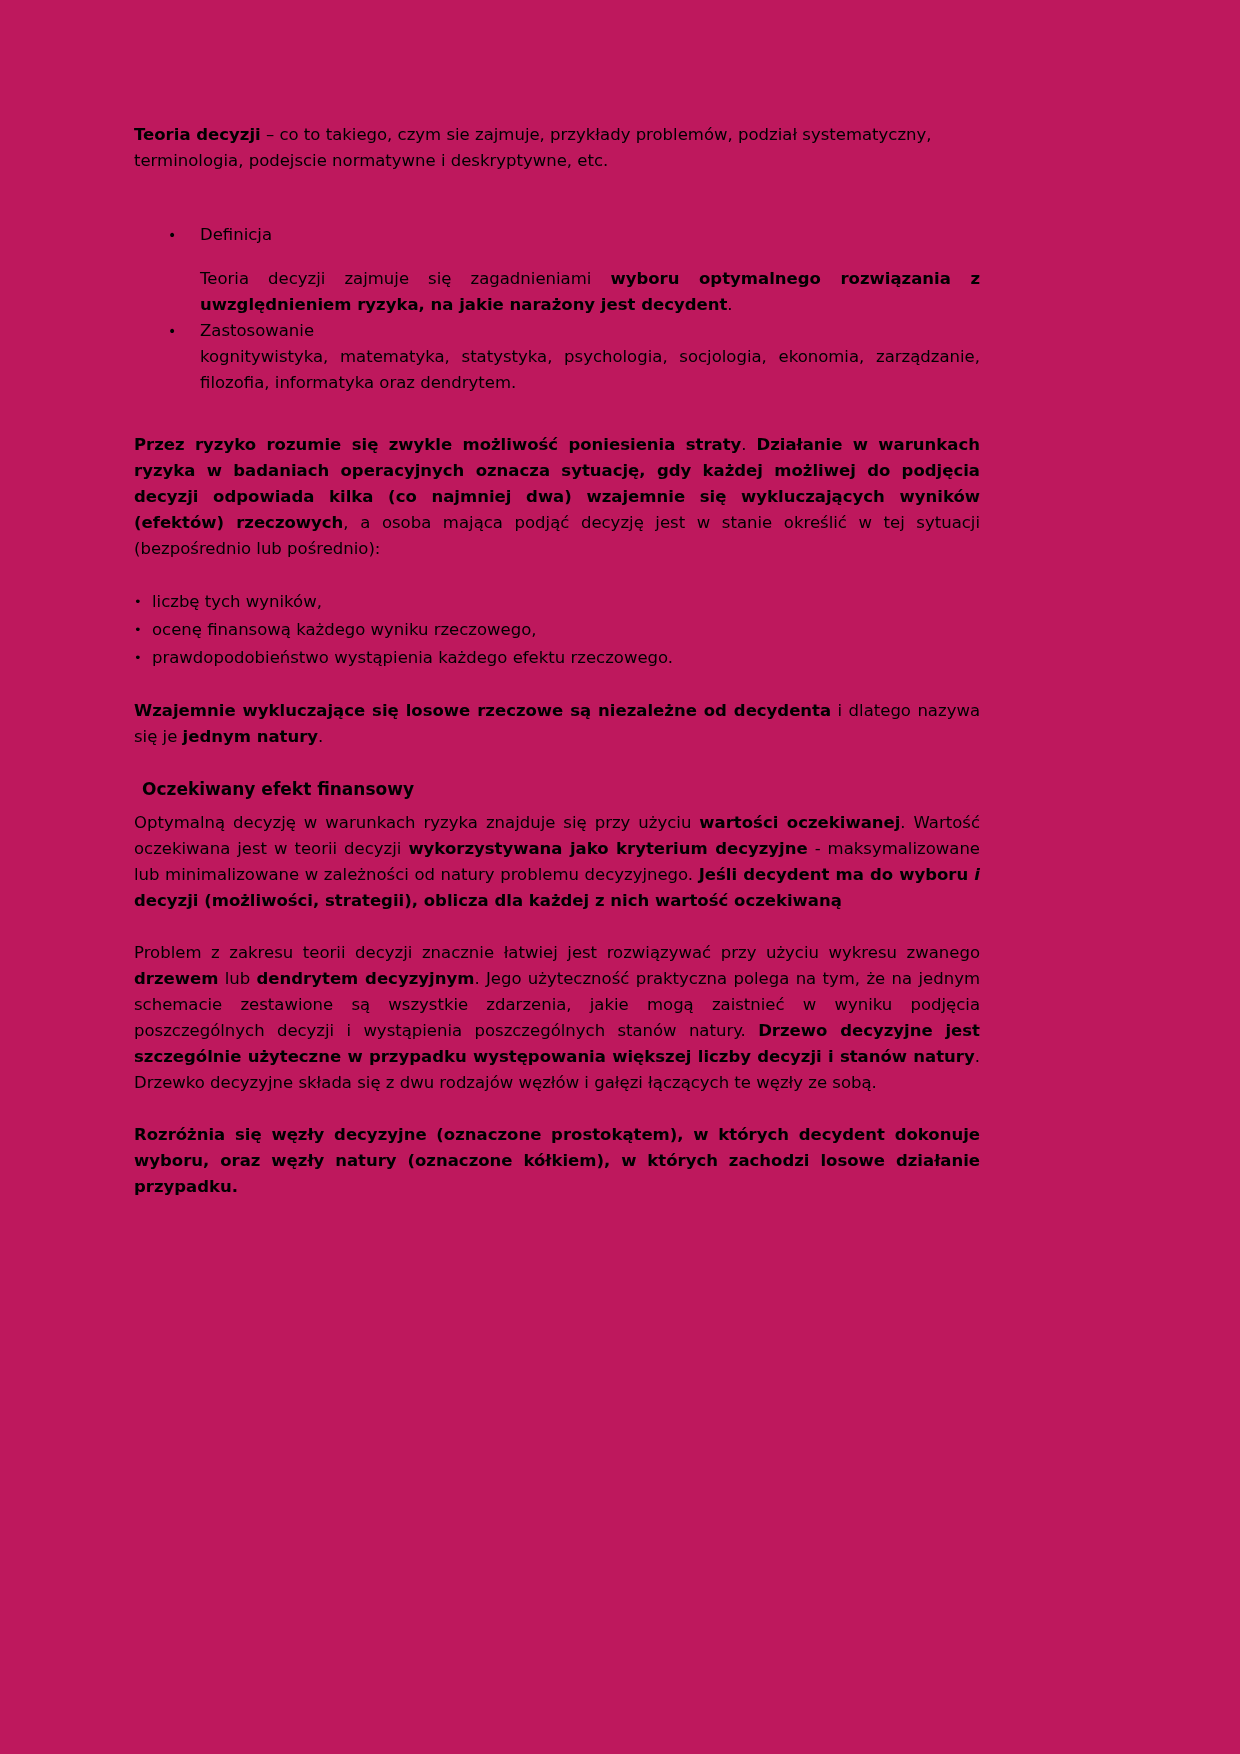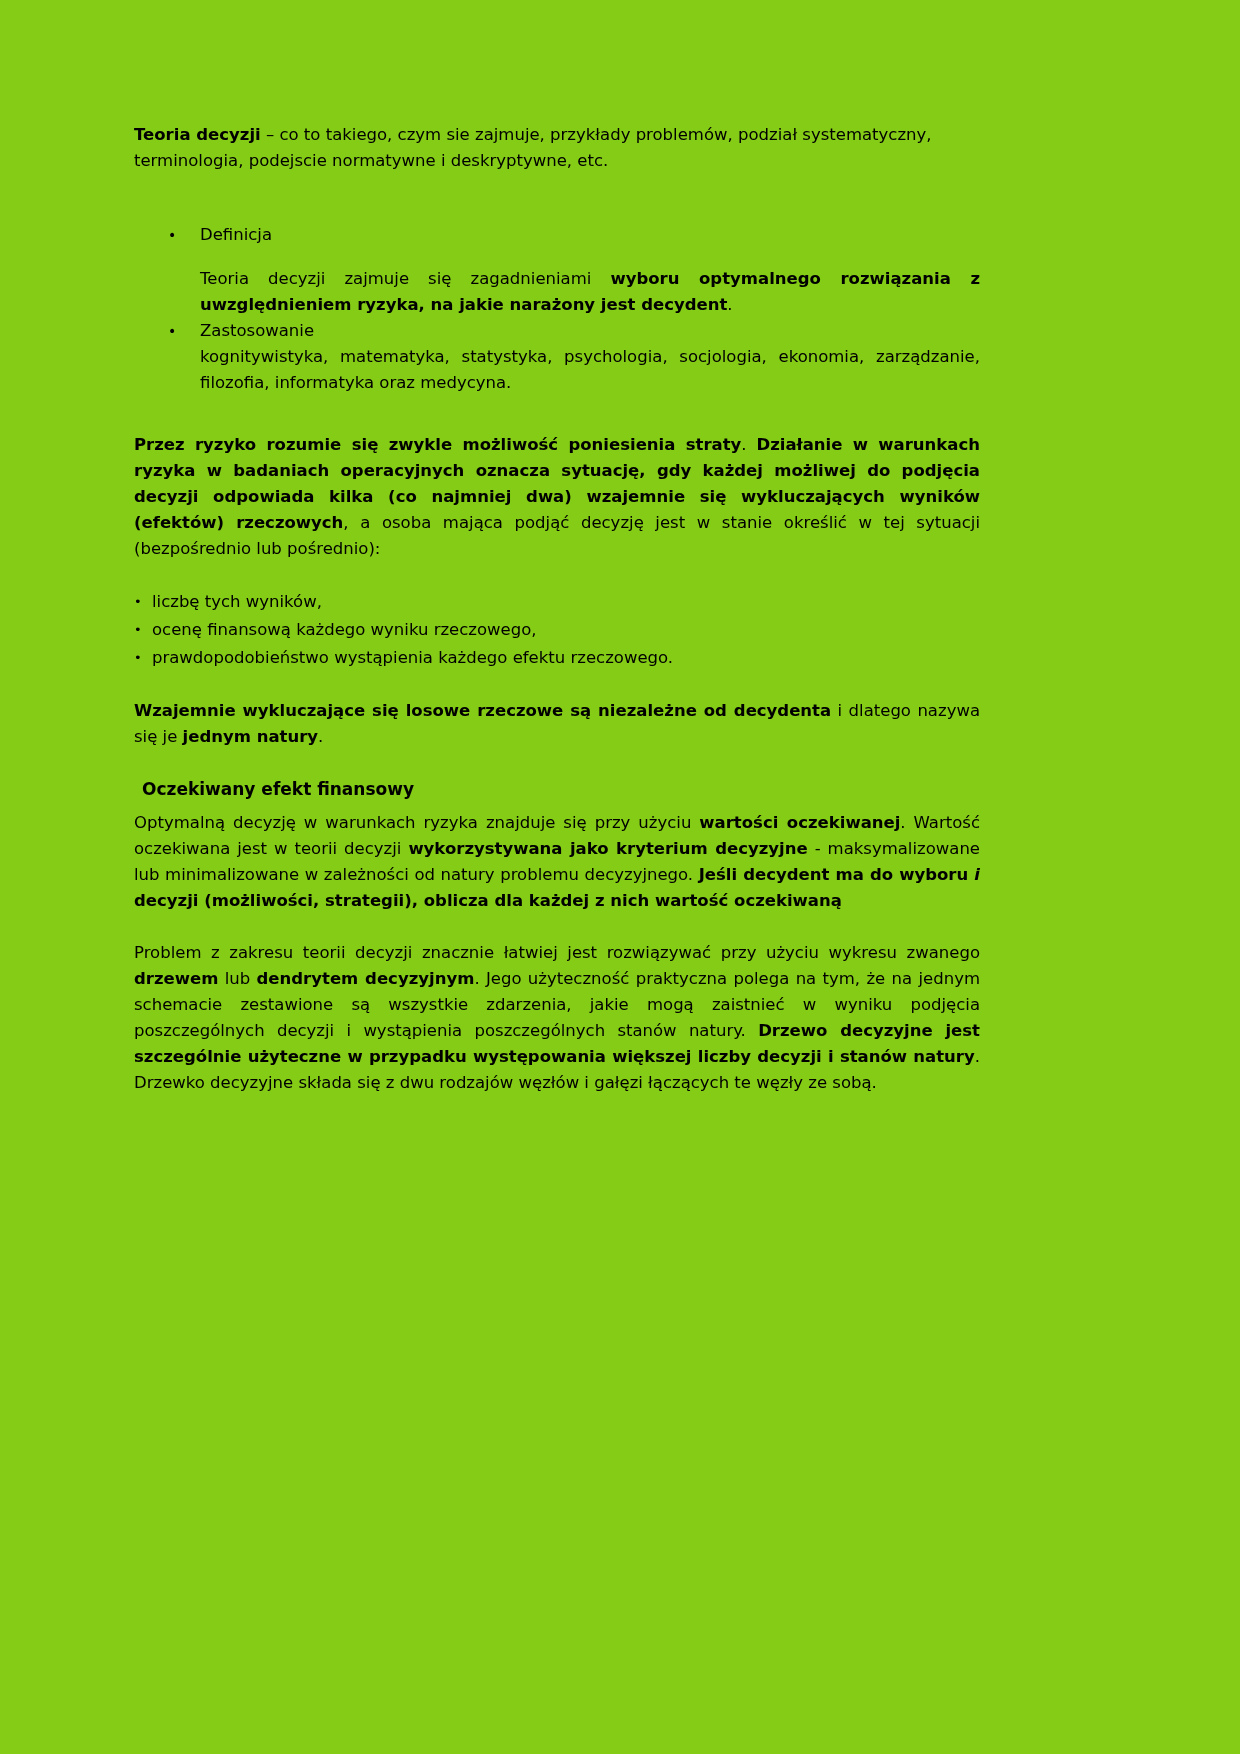--- a/index.html
+++ b/index.html
@@ -1,21 +1,21 @@
 <!DOCTYPE html>
 <html><head>
 <meta charset="utf-8">
 <style>
   html, body { margin: 0; padding: 0; background: #e8e8e8; }
   .page {
     position: relative;
     width: 1240px;
     height: 1754px;
     margin: 0 auto;
-    background: #84cc16;
+    background: #be185d;
     box-sizing: border-box;
     padding: 122px 260px 40px 134px;
     font-family: "DejaVu Sans", "Liberation Sans", sans-serif;
     font-size: 16.5px;
     line-height: 26px;
     color: #000000;
   }
   .para { margin: 0; }
   .j { text-align: justify; }
   .b { font-weight: bold; }
@@ -55,21 +55,21 @@
     <span class="bullet-text">Definicja</span>
   </div>
 
   <p class="para j indent"><span>Teoria decyzji zajmuje się zagadnieniami </span><span class="b">wyboru optymalnego rozwiązania z uwzględnieniem ryzyka, na jakie narażony jest decydent</span><span>.</span></p>
 
   <div class="bullet-row">
     <span class="bullet-marker">•</span>
     <span class="bullet-text">Zastosowanie</span>
   </div>
 
-  <p class="para j indent mb-lg"><span>kognitywistyka, matematyka, statystyka, psychologia, socjologia, ekonomia, zarządzanie, filozofia, informatyka oraz medycyna.</span></p>
+  <p class="para j indent mb-lg"><span>kognitywistyka, matematyka, statystyka, psychologia, socjologia, ekonomia, zarządzanie, filozofia, informatyka oraz dendrytem.</span></p>
 
   <p class="para j mb-md"><span class="b">Przez ryzyko rozumie się zwykle możliwość poniesienia straty</span><span>. </span><span class="b">Działanie w warunkach ryzyka w badaniach operacyjnych oznacza sytuację, gdy każdej możliwej do podjęcia decyzji odpowiada kilka (co najmniej dwa) wzajemnie się wykluczających wyników (efektów) rzeczowych</span><span>, a osoba mająca podjąć decyzję jest w stanie określić w tej sytuacji (bezpośrednio lub pośrednio):</span></p>
 
   <div class="mb-md">
     <div class="result-row">
       <span class="result-marker">•</span>
       <span class="result-text">liczbę tych wyników,</span>
     </div>
     <div class="result-row">
       <span class="result-marker">•</span>
@@ -83,15 +83,16 @@
 
   <p class="para j mb-md"><span class="b">Wzajemnie wykluczające się losowe rzeczowe są niezależne od decydenta</span><span> i dlatego nazywa się je </span><span class="b">jednym natury</span><span>.</span></p>
 
   <h2 class="heading mb-sm">Oczekiwany efekt finansowy</h2>
 
   <p class="para j mb-md"><span>Optymalną decyzję w warunkach ryzyka znajduje się przy użyciu </span><span class="b">wartości oczekiwanej</span><span>. Wartość oczekiwana jest w teorii decyzji </span><span class="b">wykorzystywana jako kryterium decyzyjne</span><span> - maksymalizowane lub minimalizowane w zależności od natury problemu decyzyjnego. </span><span class="b">Jeśli decydent ma do wyboru </span><span class="bi">i</span><span class="b"> decyzji (możliwości, strategii), oblicza dla każdej z nich wartość oczekiwaną</span></p>
 
 
   <p class="para j mb-md"><span>Problem z zakresu teorii decyzji znacznie łatwiej jest rozwiązywać przy użyciu wykresu zwanego </span><span class="b">drzewem</span><span> lub </span><span class="b">dendrytem decyzyjnym</span><span>. Jego użyteczność praktyczna polega na tym, że na jednym schemacie zestawione są wszystkie zdarzenia, jakie mogą zaistnieć w wyniku podjęcia poszczególnych decyzji i wystąpienia poszczególnych stanów natury. </span><span class="b">Drzewo decyzyjne jest szczególnie użyteczne w przypadku występowania większej liczby decyzji i stanów natury</span><span>. Drzewko decyzyjne składa się z dwu rodzajów węzłów i gałęzi łączących te węzły ze sobą.</span></p>
 
+  <p class="para j b mb-lg"><span>Rozróżnia się węzły decyzyjne (oznaczone prostokątem), w których decydent dokonuje wyboru, oraz węzły natury (oznaczone kółkiem), w których zachodzi losowe działanie przypadku.</span></p>
 
 
 </div>
 
 </body></html>

